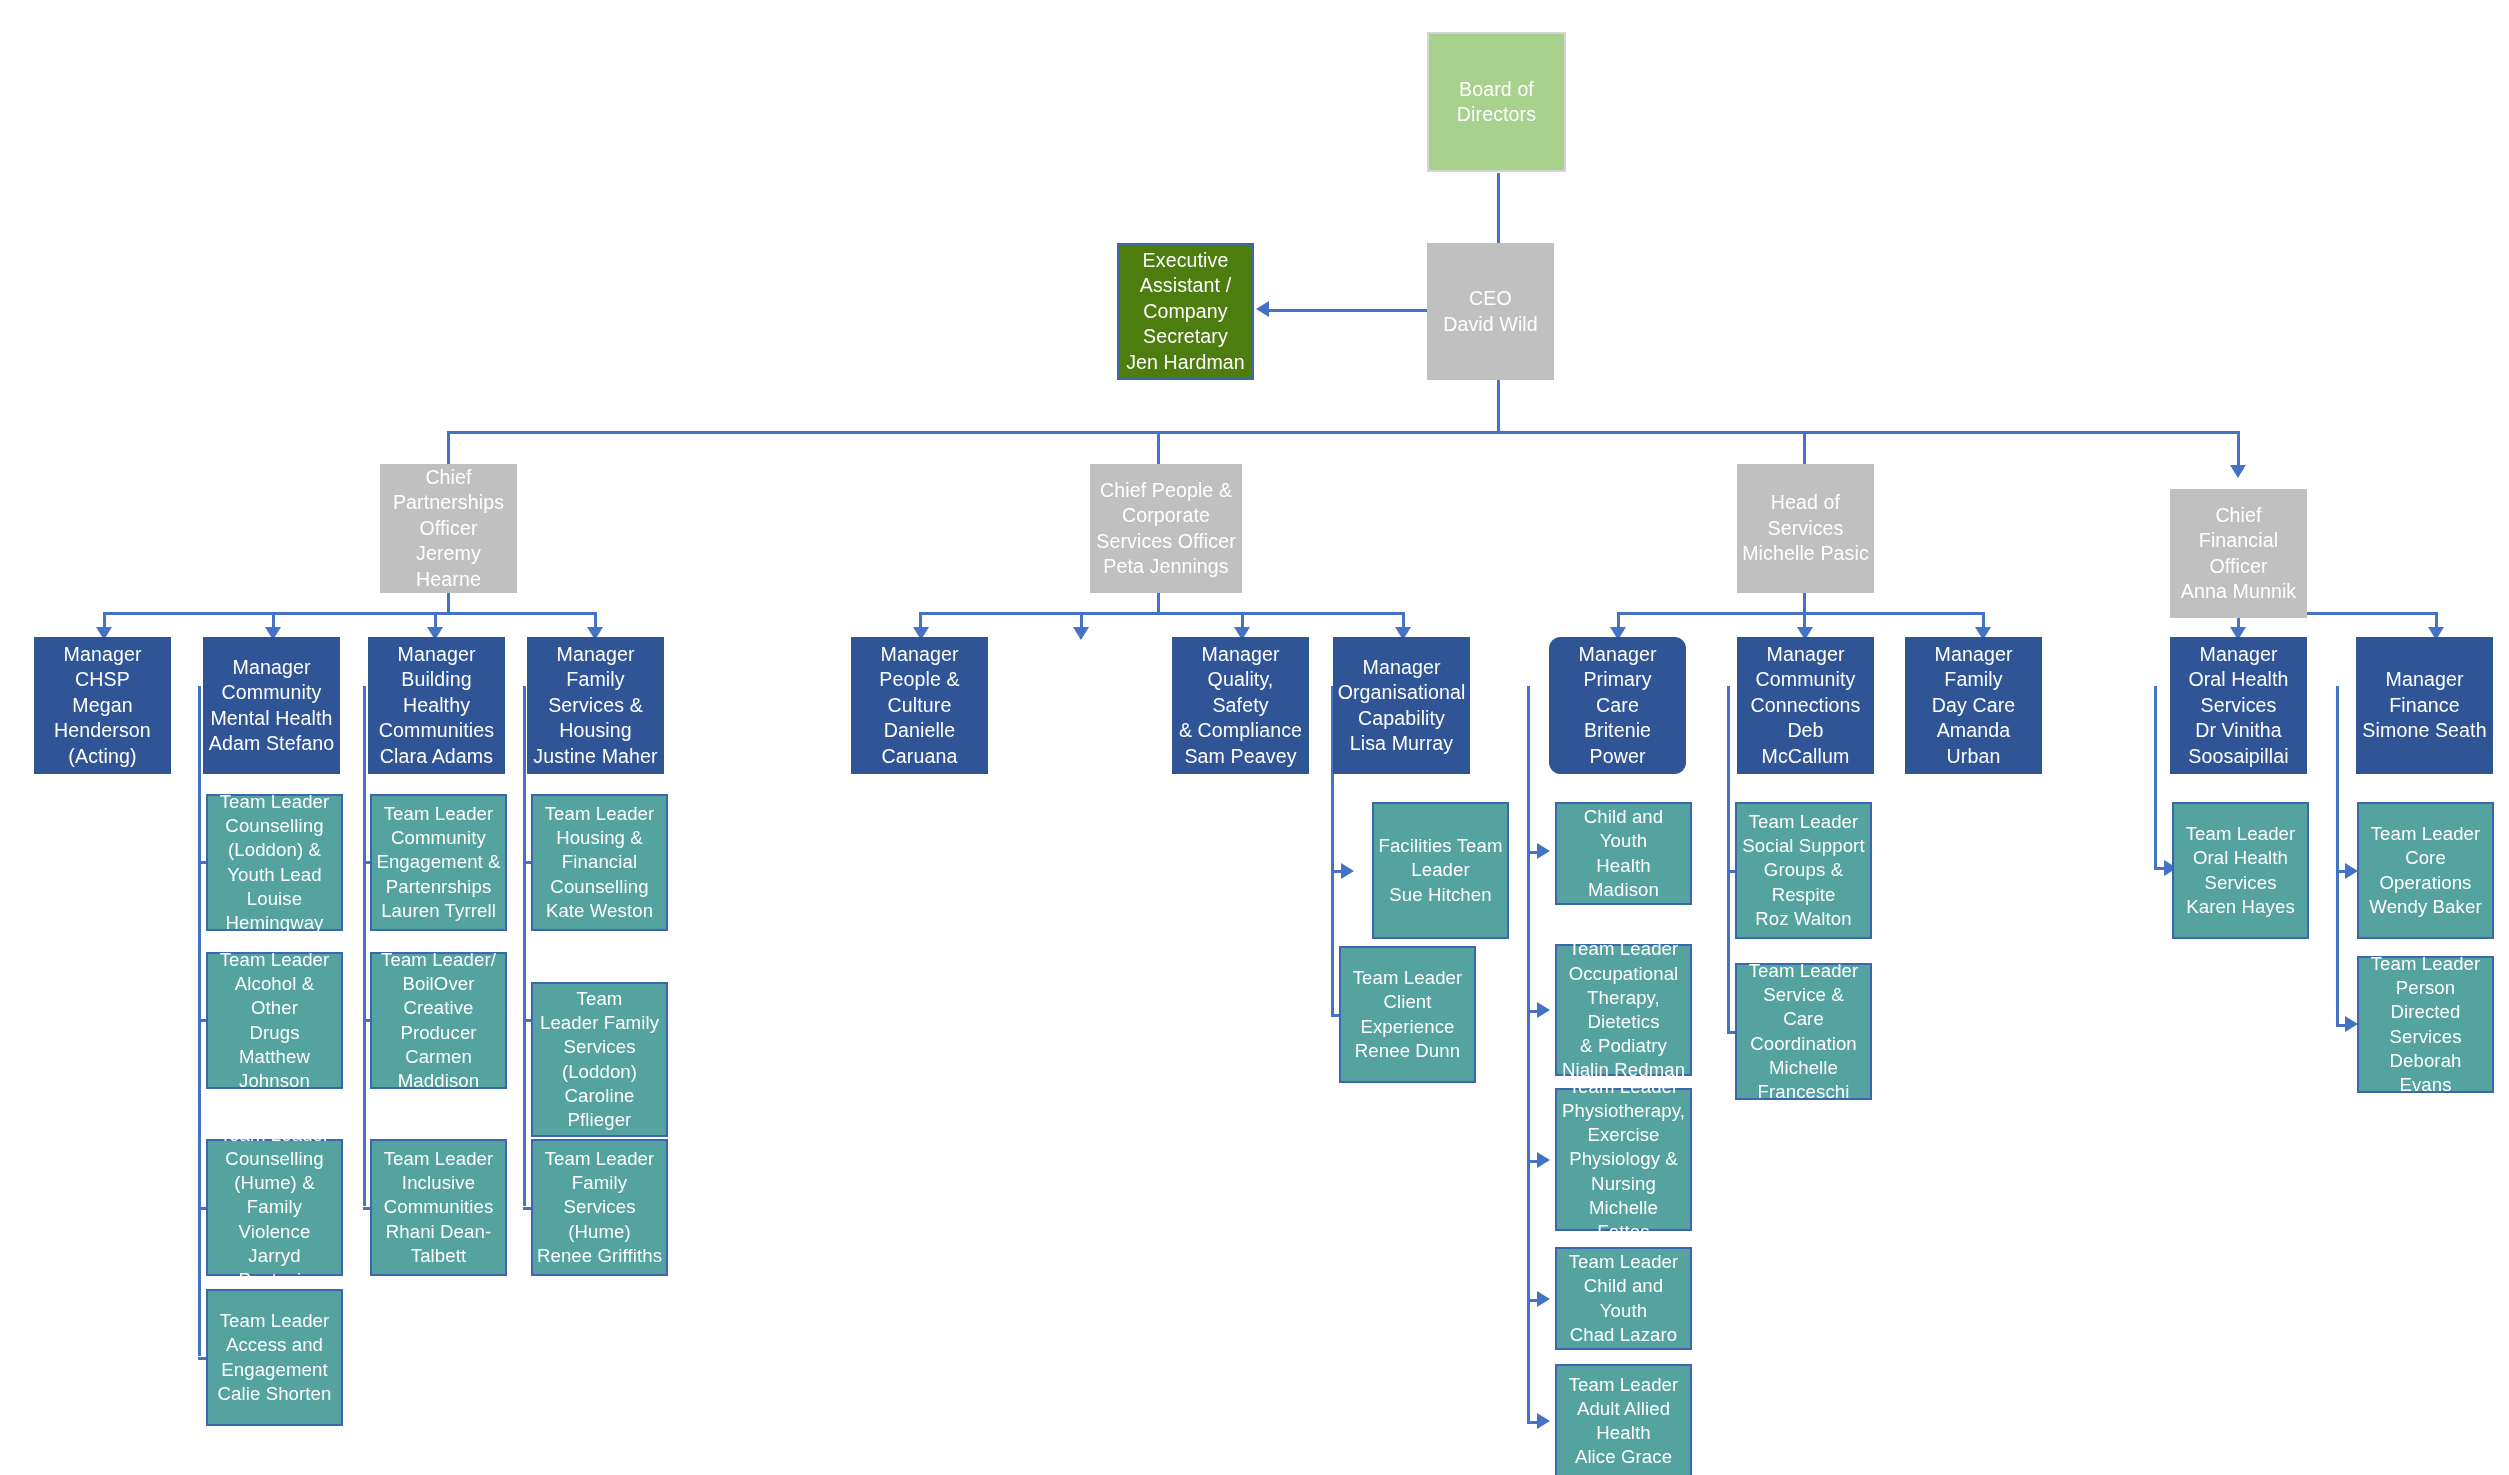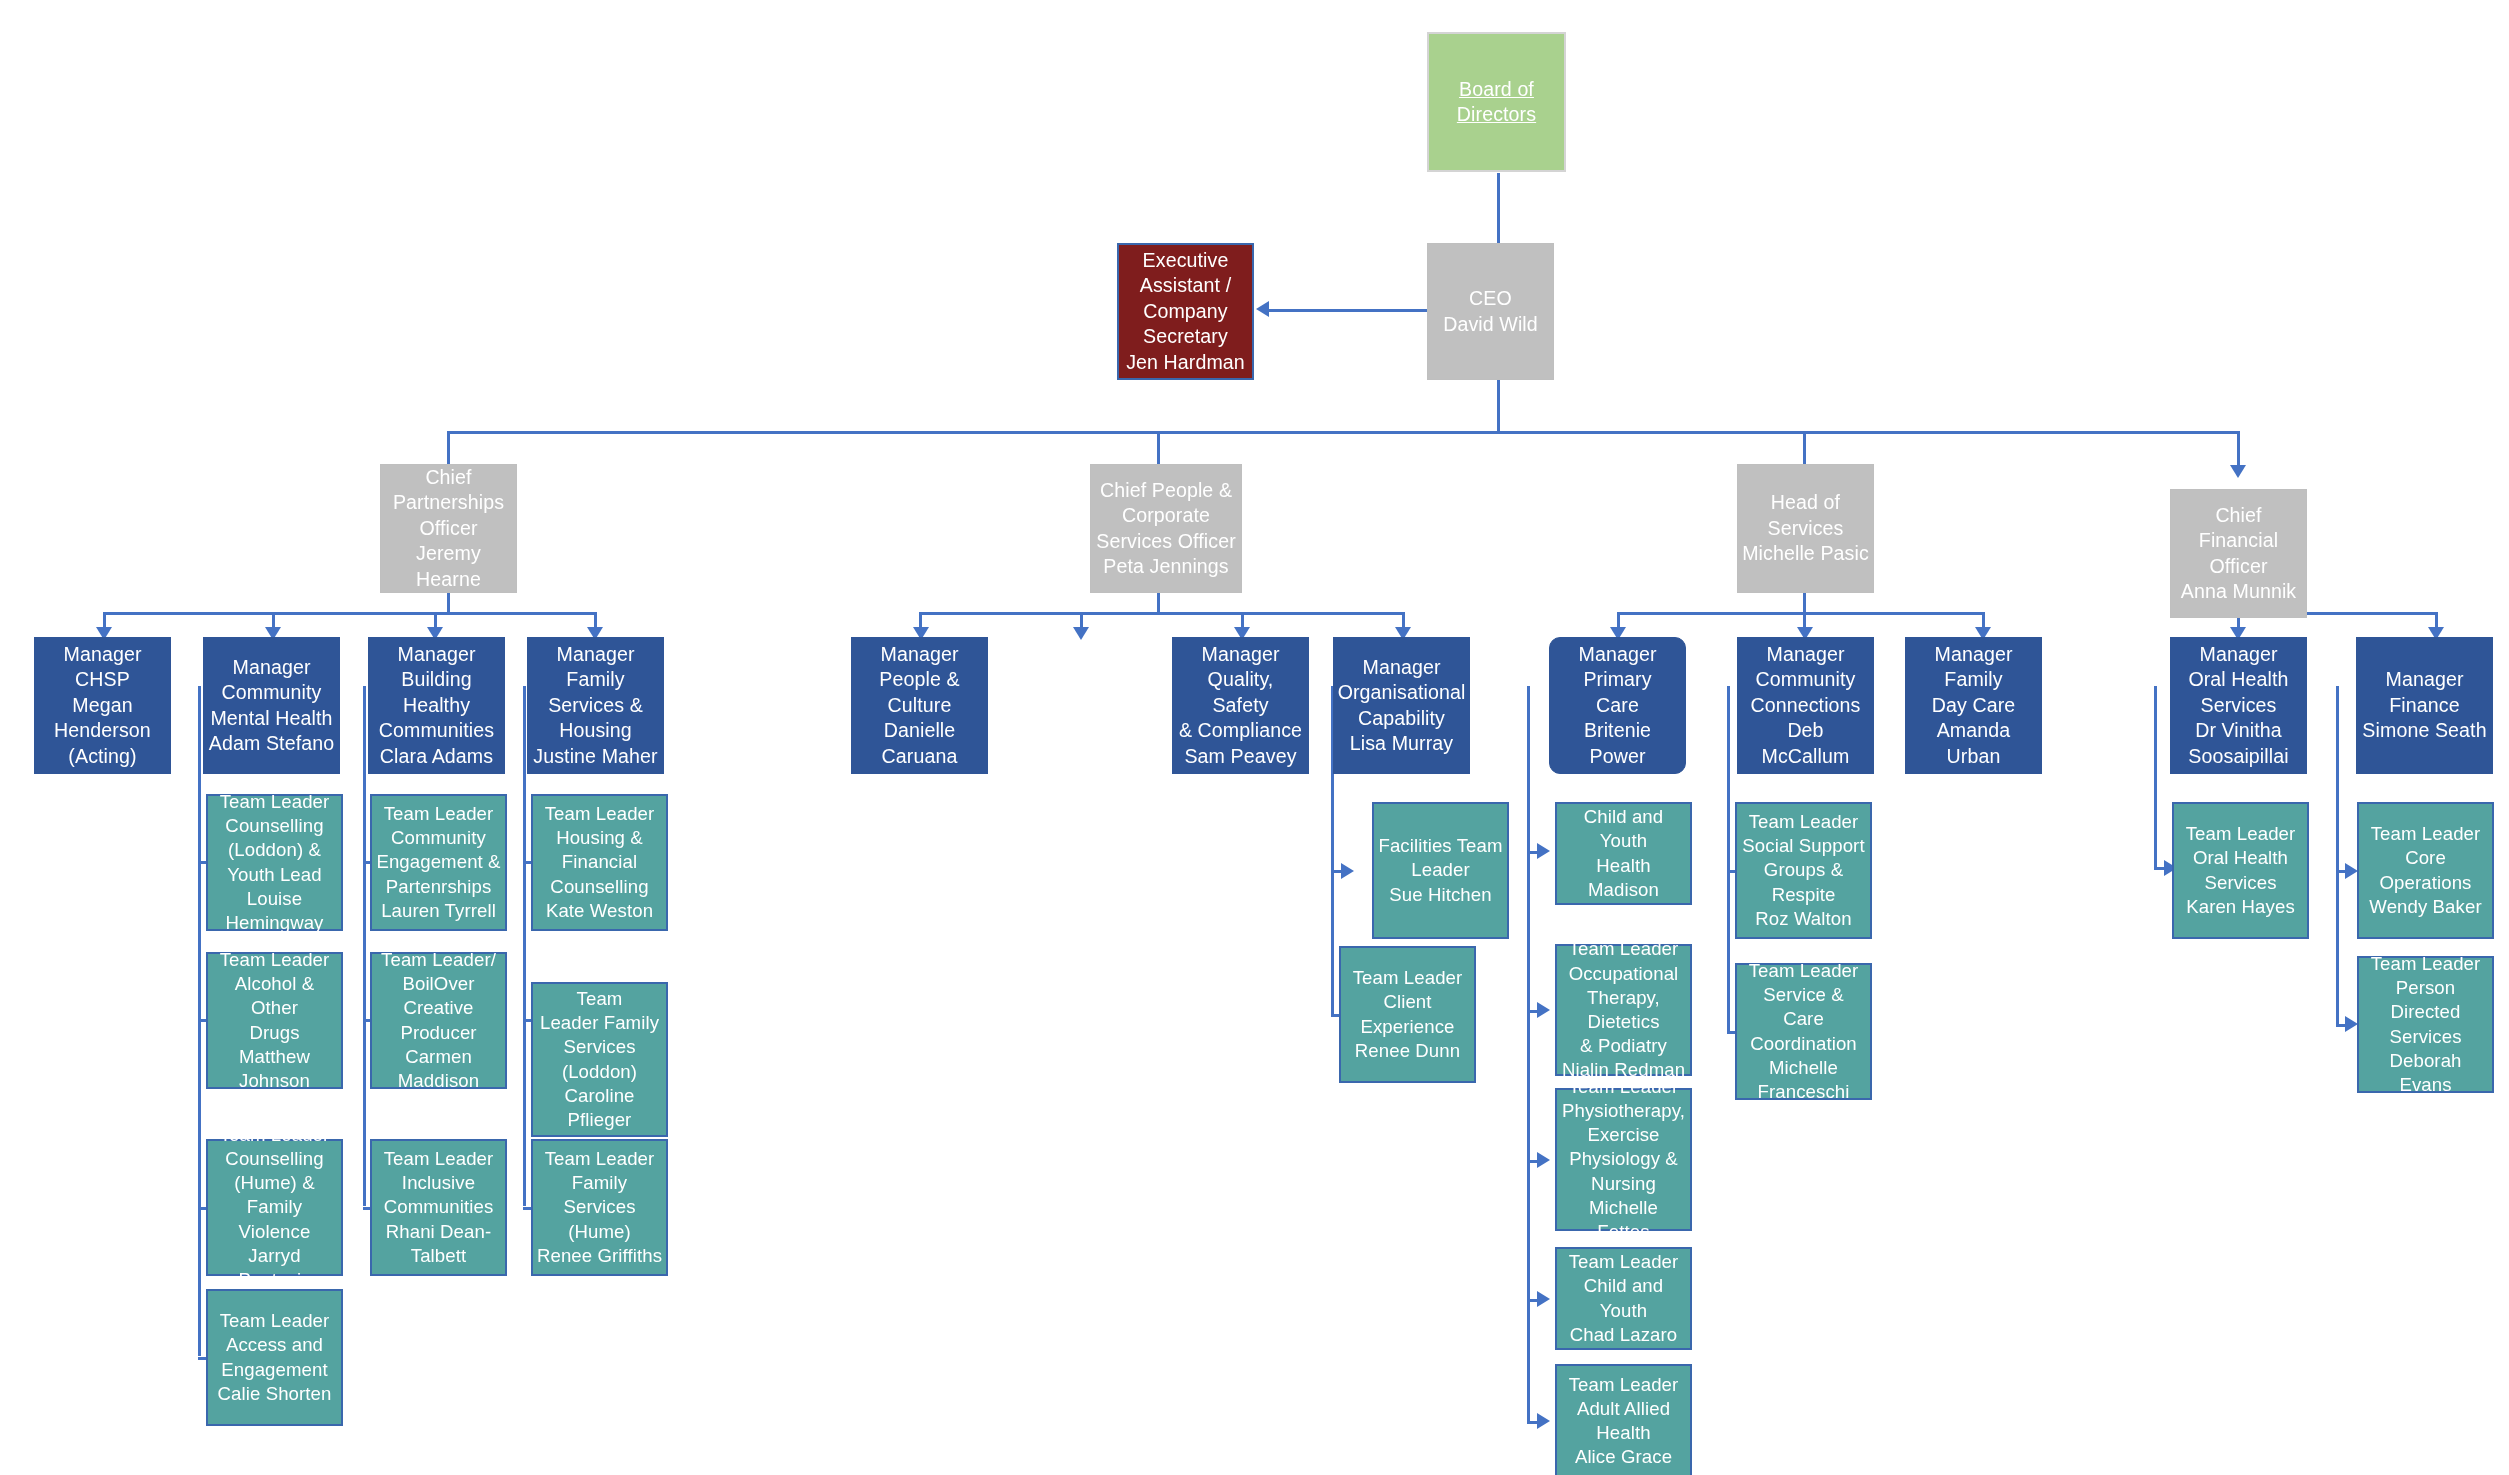--- a/index.html
+++ b/index.html
@@ -27,24 +27,23 @@
     color: #ffffff;
     line-height: 1.30;
     white-space: pre-line;
     padding: 2px 3.9px;
     letter-spacing: 0.1px;
   }
   .node.board {
     background: #a9d18e;
     border: 2px solid #d4d4d4;
     font-size: 19.6px;
-    text-decoration: underline;
   }
   .node.exec {
-    background: #7f1d1d;
+    background: #4d7c0f;
     border: 2.9px solid #3a67ad;
     font-size: 19.6px;
   }
   .node.grey {
     background: #c0c0c0;
     border: 1px solid #bfbfbf;
     font-size: 19.6px;
   }
   .node.mgr {
     background: #2f5597;

